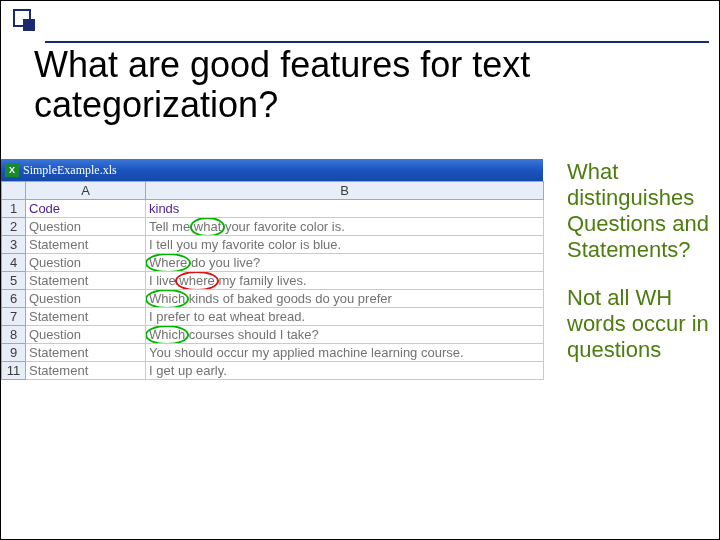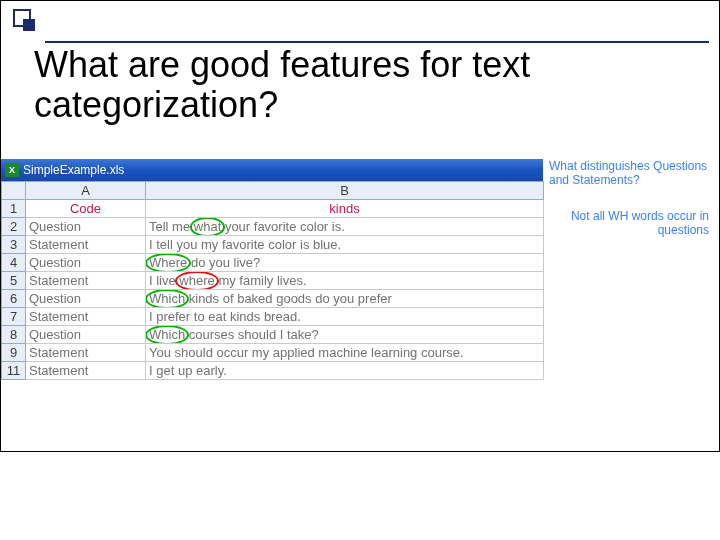--- a/index.html
+++ b/index.html
@@ -7,21 +7,21 @@
     width: 720px;
     height: 540px;
     background: #fff;
     font-family: Arial, Helvetica, sans-serif;
     position: relative;
     overflow: hidden;
   }
   .slide {
     position: relative;
     width: 720px;
-    height: 452px;
+    height: 540px;
     border: 1px solid #000;
   }
   .corner-deco {
     position: absolute;
     top: 8px;
     left: 12px;
     width: 30px;
     height: 30px;
   }
   .corner-deco .sq1 { position: absolute; top: 0; left: 0; width: 18px; height: 18px; border: 2px solid #1a2a6c; background: #fff; }
@@ -68,21 +68,21 @@
     width: 14px; height: 14px;
     background: #1a8a2e;
     color: #fff;
     font-size: 9px; font-weight: bold;
     display: flex; align-items: center; justify-content: center;
     font-family: "Segoe UI", Tahoma, sans-serif;
   }
   .titlebar-text {
     color: #fff;
     font-size: 12px;
-    font-family: Liberation Sans, sans-serif;
+    font-family: Liberation Serif, serif;
   }
   table.sheet {
     border-collapse: collapse;
     width: 100%;
     table-layout: fixed;
     font-family: Arial, sans-serif;
   }
   .sheet td, .sheet th {
     border: 1px solid #c9caca;
     font-size: 13px;
@@ -100,45 +100,45 @@
     text-align: center;
     color: #3b3b3b;
     font-weight: normal;
     border: 1px solid #9aa8c8;
   }
   .sheet .corner { width: 24px; }
   .sheet .row-hdr { width: 24px; }
   .sheet col.colA { width: 120px; }
   .sheet col.colB { width: 398px; }
   .sheet tr:first-child td, .sheet tr:first-child th { height: 18px; }
-  .sheet .row1 td { color: #be185d; text-align: center; }
+  .sheet .row1 td { color: #4c1d95; }
   .circ {
     display: inline-block;
     position: relative;
     border-radius: 7px;
   }
   .circ::after {
     content: "";
     position: absolute;
     left: -4px; right: -4px; top: -2px; bottom: -3px;
     border: 2.2px solid #00b400;
     border-radius: 50%;
     pointer-events: none;
   }
   .circ.red::after {
     border-color: #e01010;
     border-width: 2.2px;
   }
   .side-text {
-    margin-left: 6px;
-    font-size: 12px;
+    margin-left: 24px;
+    font-size: 22px;
     line-height: 1.18;
-    color: #3b82f6;
-  }
-  .side-text p + p { margin-top: 22px; text-align: right; }
+    color: #4d7c0f;
+  }
+  .side-text p + p { margin-top: 22px; }
 </style>
 </head>
 <body>
 
 <div class="slide">
   <div class="corner-deco">
     <div class="sq1"></div>
       <div class="sq2"></div>
   </div>
   <div class="underline"></div>
@@ -193,21 +193,21 @@
               <td>I live <span class="circ red">where</span> my family lives.</td>
             </tr>
             <tr>
               <th class="row-hdr">6</th>
               <td>Question</td>
               <td><span class="circ">Which</span> kinds of baked goods do you prefer</td>
             </tr>
             <tr>
               <th class="row-hdr">7</th>
               <td>Statement</td>
-              <td>I prefer to eat kinds bread.</td>
+              <td>I prefer to eat wheat bread.</td>
             </tr>
             <tr>
               <th class="row-hdr">8</th>
               <td>Question</td>
               <td><span class="circ">Which</span> courses should I take?</td>
             </tr>
             <tr>
               <th class="row-hdr">9</th>
               <td>Statement</td>
               <td>You should occur my applied machine learning course.</td>

